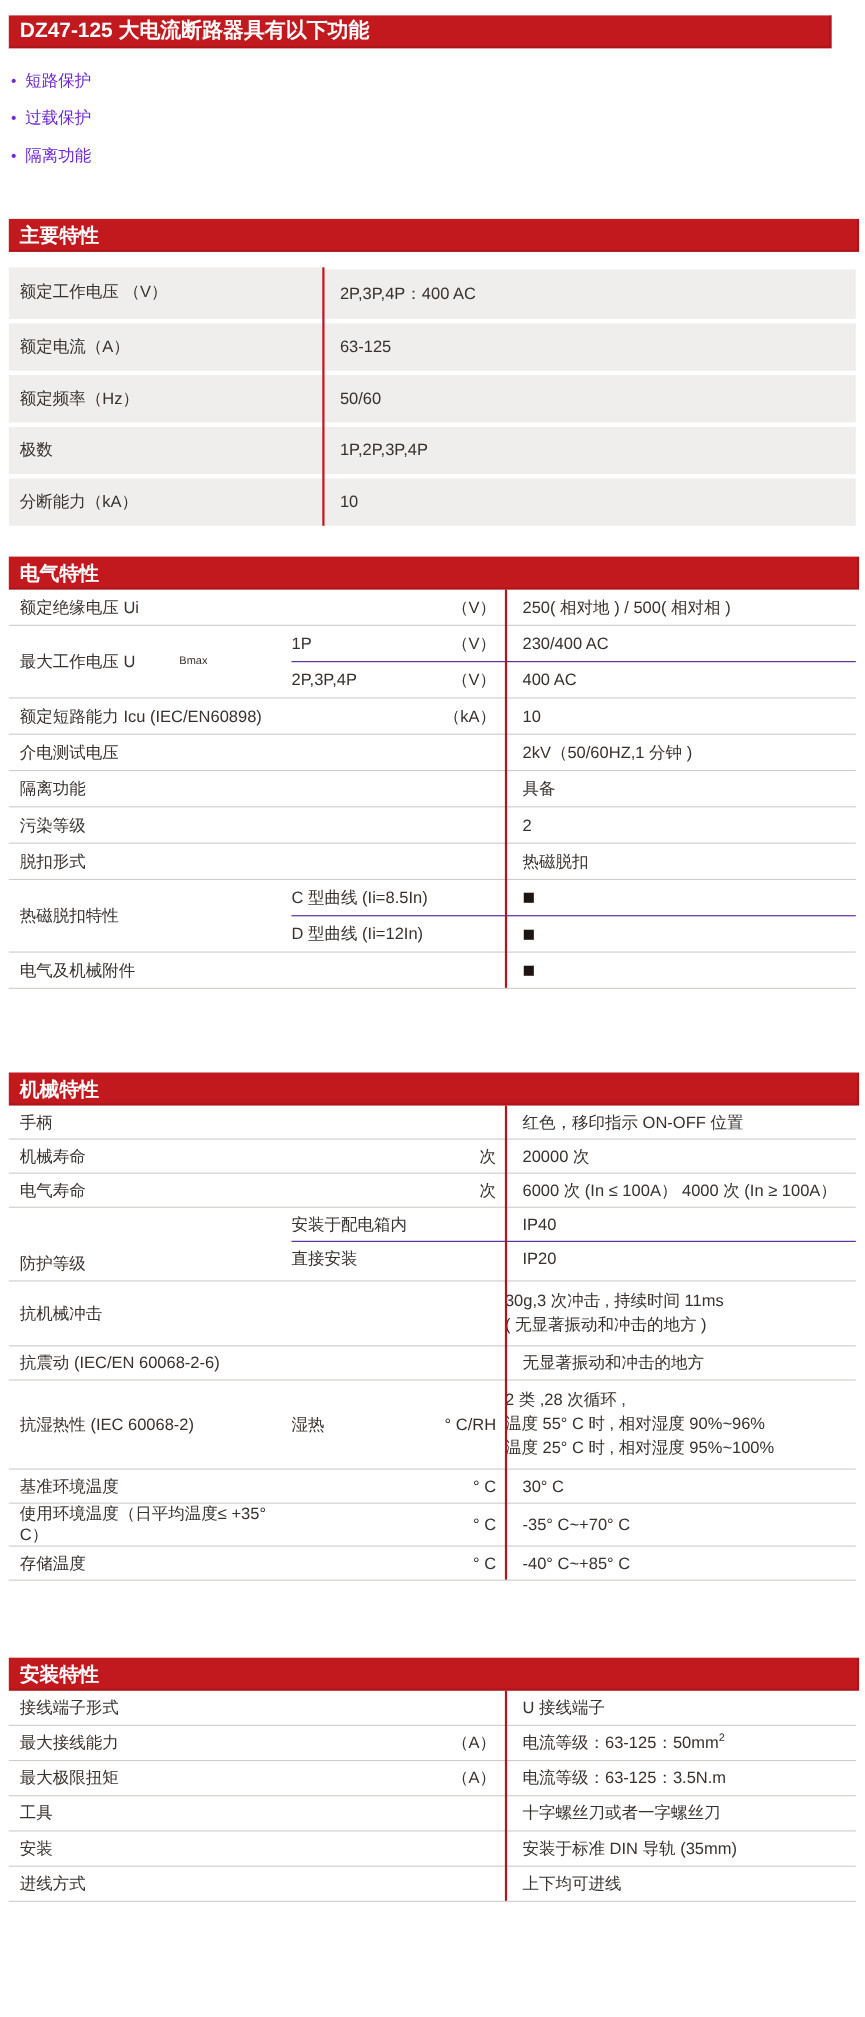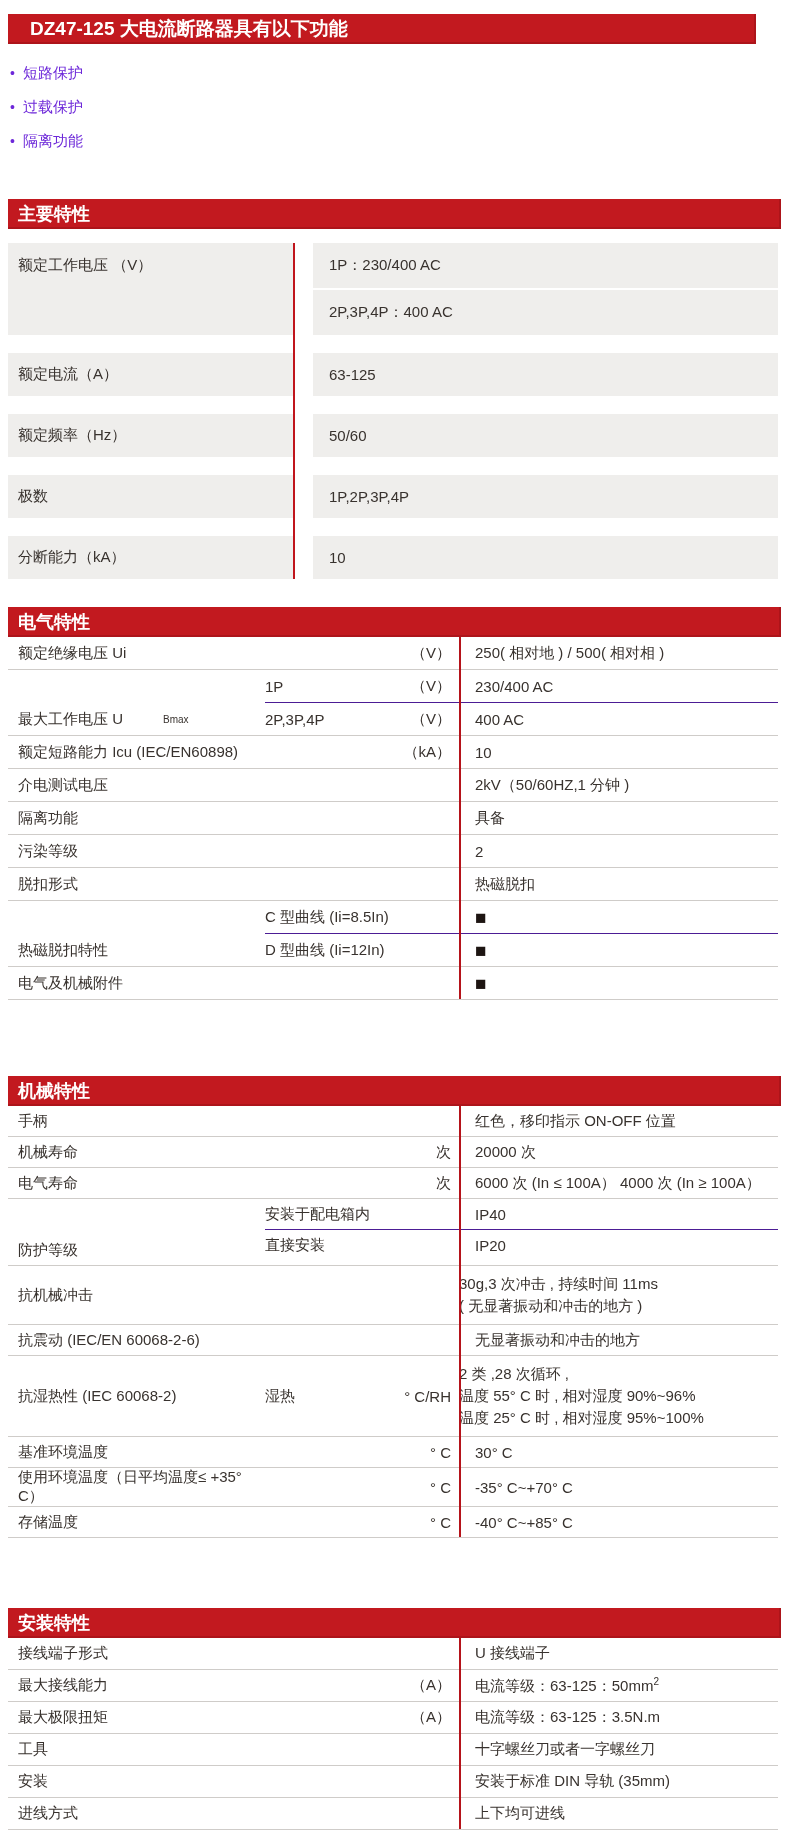--- a/index.html
+++ b/index.html
@@ -5,21 +5,21 @@
   html,body { margin:0; padding:0; }
   body {
     width:786px; height:1834px; background:#ffffff;
     font-family:"Liberation Sans","DejaVu Sans",sans-serif;
     font-size:15px; color:#38322e;
   }
   
   .banner {
     margin:14px 0 0 8px; width:748px; height:30px; box-sizing:border-box;
     background:#c2191f; color:#ffffff; font-weight:bold; font-size:19px;
-    line-height:30px; padding-left:22px;
+    line-height:30px; padding-left:10px;
     box-shadow: inset -2px -2px 0 rgba(110,8,12,.25);
   }
   
   .features { margin:12px 0 0 10px; padding:0; list-style:none; }
   .features li { height:34px; display:flex; align-items:center; color:#6d28d9; font-size:15px; }
   .features li::before { content:"•"; margin-right:8px; font-size:14px; }
   
   .sec-band {
     margin-left:8px; width:773px; height:30px; box-sizing:border-box;
     background:#c2191f; color:#ffffff; font-weight:bold; font-size:18px;
@@ -27,21 +27,21 @@
     box-shadow: inset -2px -2px 0 rgba(110,8,12,.25);
   }
   .band-main { margin-top:41px; }
   .band-elec { margin-top:28px; }
   .band-mech { margin-top:76px; }
   .band-inst { margin-top:70px; }
 
   
   .main-table { margin:14px 0 0 8px; width:770px; position:relative; }
   .main-table .vline { position:absolute; left:285px; top:0; bottom:0; width:2px; background:#c0151c; }
-  .mrow, .mgroup { display:flex; margin-bottom:18px;gap:20px; }
+  .mrow, .mgroup { display:flex; margin-bottom:4px; }
   .ml { width:285px; flex-shrink:0; background:#efeeec; display:flex; align-items:center; padding-left:10px; box-sizing:border-box; }
   .mv { flex:1; background:#efeeec; display:flex; align-items:center; padding-left:16px; }
   .mrow .ml, .mrow .mv { height:43px; }
   .mgroup .ml { align-items:flex-start; }
   .mgroup .ml .glab { height:45px; display:flex; align-items:center; }
   .mvs { flex:1; display:flex; flex-direction:column; }
   .mvs .mv { height:45px; flex:none; }
   .mvs .gapw { height:2px; background:#ffffff; }
 
   
@@ -49,21 +49,21 @@
   .spec .vline { position:absolute; left:451px; top:0; bottom:0; width:2px; background:#b5131a; }
   .srow, .grow { display:flex; align-items:center; border-top:1px solid #cfccc9; }
   .srow:first-child, .grow:first-child { border-top:none; }
   .c1 { width:257px; flex-shrink:0; padding-left:10px; box-sizing:border-box; }
   .c2 { width:194px; flex-shrink:0; display:flex; justify-content:space-between; align-items:center; padding-right:8px; box-sizing:border-box; }
   .c3 { flex:1; padding-left:16px; box-sizing:border-box; }
   .spec-elec .srow { min-height:32px; }
   .spec-mech .srow { min-height:30px; }
   .spec-inst .srow { min-height:31px; }
   .grow { align-items:stretch; }
-  .grow .c1 { display:flex; align-items:flex-end; }
+  .grow .c1 { display:flex; align-items:center; }
   .grow .glab { display:flex; align-items:center; }
   .spec-elec .glab { height:32px; }
   .spec-mech .glab { height:30px;margin-top:36px; }
   .gsub { flex:1; display:flex; flex-direction:column; }
   .gsubrow { display:flex; align-items:center; }
   .spec-elec .gsubrow { min-height:32px; }
   .spec-mech .gsubrow { min-height:30px; }
   .gsubrow + .gsubrow { border-top:1px solid #4c1d95; }
   .gsubrow .c2 { width:194px; }
   .vstack { padding:7px 0; }
@@ -94,21 +94,20 @@
 <div class="sec-band band-main">
   <span>主要特性</span>
 </div>
 
 <div class="main-table">
   <div class="mgroup">
     <div class="ml">
         <div class="glab">额定工作电压 （V）</div>
       </div>
     <div class="mvs">
-      <div class="mv">1P：230/400 AC</div>
       <div class="gapw"></div>
       <div class="mv">2P,3P,4P：400 AC</div>
     </div>
   </div>
   <div class="mrow">
     <div class="ml">额定电流（A）</div>
     <div class="mv">63-125</div>
   </div>
   <div class="mrow">
     <div class="ml">额定频率（Hz）</div>

